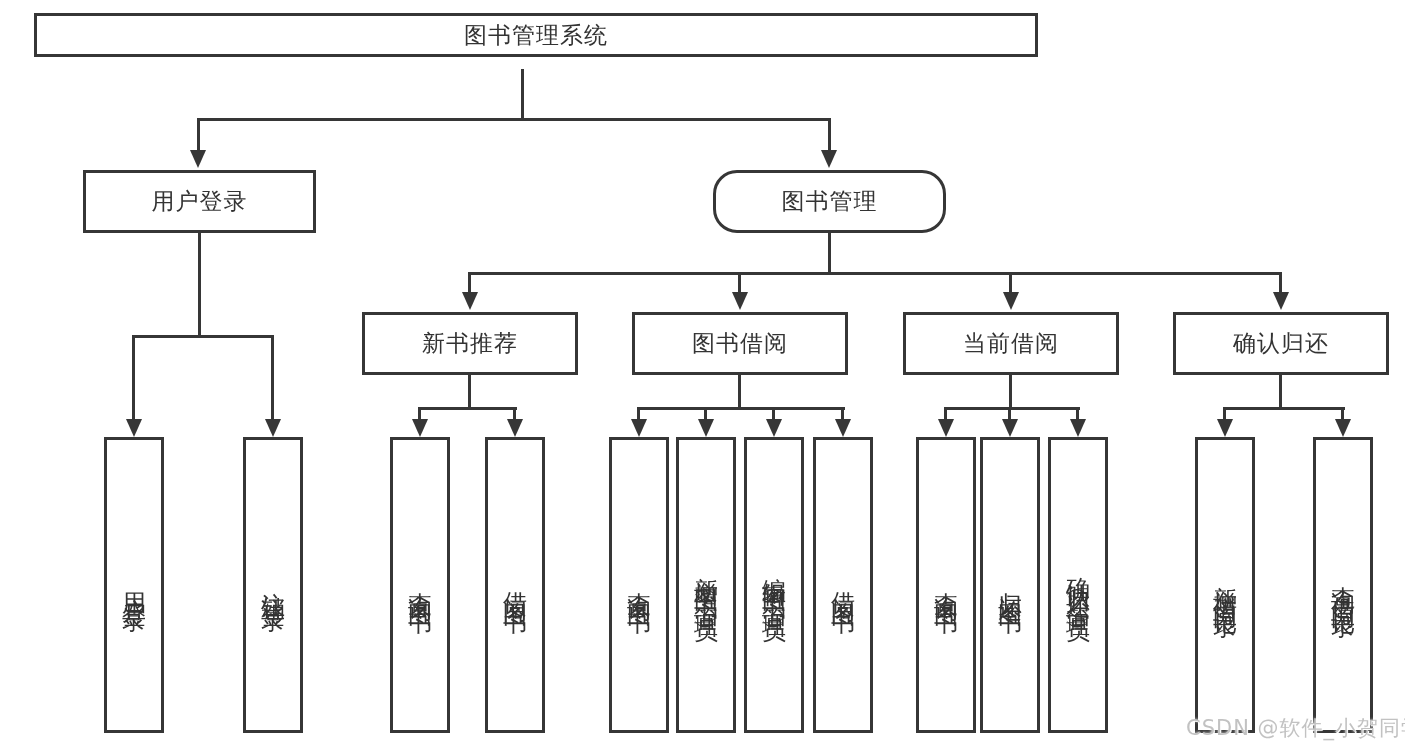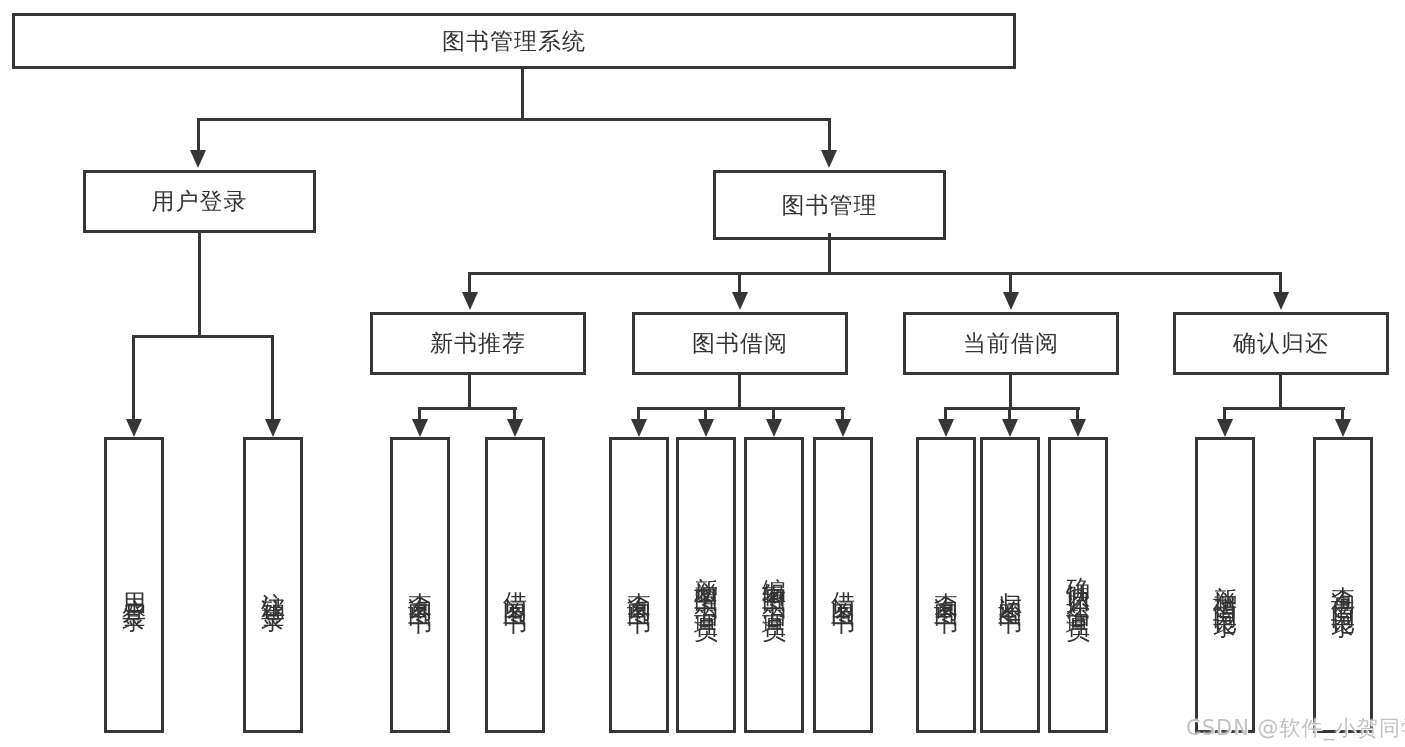--- a/index.html
+++ b/index.html
@@ -17,23 +17,23 @@
     overflow:hidden;
   }
   .box{
     position:absolute;
     border:3px solid var(--line);
     background:#ffffff;
     display:flex;align-items:center;justify-content:center;
     color:var(--text);
   }
   .hbox{font-size:23px;letter-spacing:1px;}
-  .root{left:12px;top:13px;width:1004px;height:56px;}
+  .root{left:34px;top:13px;width:1004px;height:44px;}
   .l2a{left:83px;top:170px;width:233px;height:63px;}
-  .l2b{left:713px;top:170px;width:233px;height:70px;}
+  .l2b{left:713px;top:170px;width:233px;height:63px;border-radius:24px;}
   .l3{top:312px;width:216px;height:63px;}
   .leaf{top:437px;width:60px;height:296px;}
   .vtext{
     writing-mode:vertical-rl;
     text-orientation:mixed;
     font-size:24px;
     line-height:1;
     letter-spacing:6px;
     color:var(--text);
     white-space:nowrap;
@@ -82,21 +82,21 @@
   <div class="h" style="left:468px;top:272px;width:814px;"></div>
   <div class="v" style="left:468px;top:272px;height:22px;"></div>
   <div class="arrow" style="left:462px;top:292px;"></div>
   <div class="v" style="left:738px;top:272px;height:22px;"></div>
   <div class="arrow" style="left:732px;top:292px;"></div>
   <div class="v" style="left:1009px;top:272px;height:22px;"></div>
   <div class="arrow" style="left:1003px;top:292px;"></div>
   <div class="v" style="left:1279px;top:272px;height:22px;"></div>
   <div class="arrow" style="left:1273px;top:292px;"></div>
 
-  <div class="box hbox l3" style="left:362px;margin-left:8px;">新书推荐</div>
+  <div class="box hbox l3" style="left:362px;">新书推荐</div>
   <div class="box hbox l3" style="left:903px;">当前借阅</div>
   <div class="box hbox l3" style="left:632px;">图书借阅</div>
   <div class="box hbox l3" style="left:1173px;">确认归还</div>
 
   <div class="v" style="left:468px;top:375px;height:35px;"></div>
   <div class="v" style="left:738px;top:375px;height:35px;"></div>
   <div class="v" style="left:1009px;top:375px;height:35px;"></div>
   <div class="v" style="left:1279px;top:375px;height:35px;"></div>
 
   <div class="h" style="left:418px;top:407px;width:99px;"></div>

